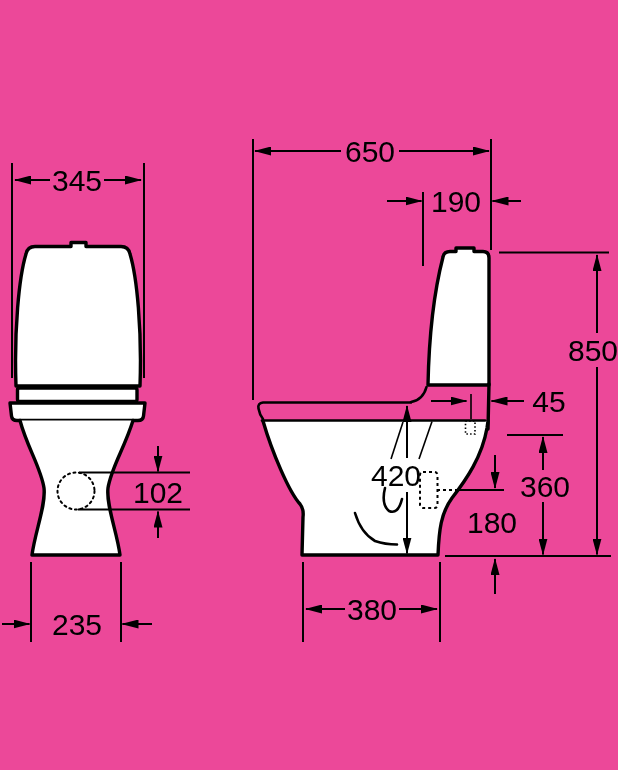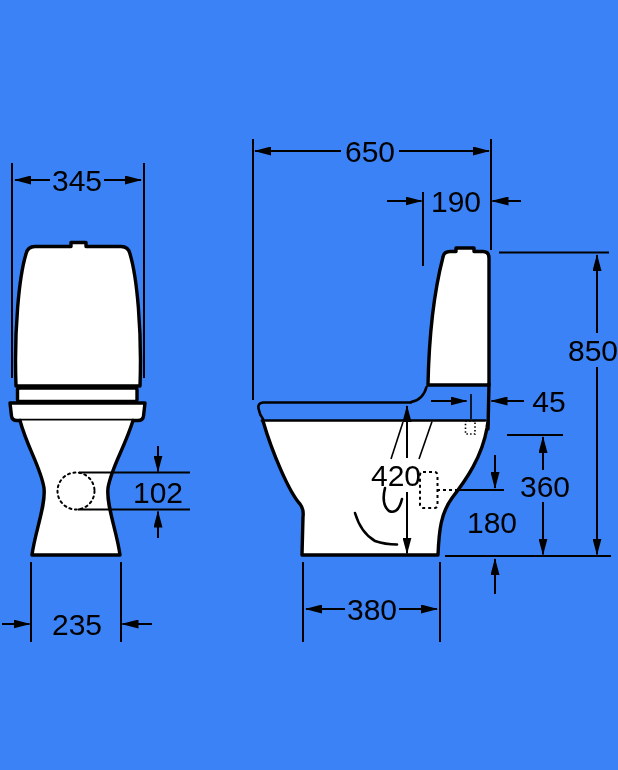--- a/index.html
+++ b/index.html
@@ -1,17 +1,17 @@
 <!DOCTYPE html>
 <html><head>
 <meta charset="utf-8">
 <style>
   html,body{margin:0;padding:0;}
   body{background:#e9e9e9;font-family:"Liberation Sans",sans-serif;}
-  .stage{width:618px;height:770px;background:#3b82f6;position:relative;margin:0 auto;overflow:hidden;}
+  .stage{width:618px;height:770px;background:#ec4899;position:relative;margin:0 auto;overflow:hidden;}
   svg{display:block;}
   .dim-text{
     font-family:"Liberation Sans","DejaVu Sans",sans-serif;
     font-size:30px;
     fill:#000000;
     text-anchor:middle;
     dominant-baseline:central;
   }
   .outline{fill:#ffffff;stroke:#000000;stroke-width:3.4;stroke-linejoin:round;stroke-linecap:round;}
   .detail{fill:none;stroke:#000000;stroke-width:2.6;stroke-linecap:round;}

